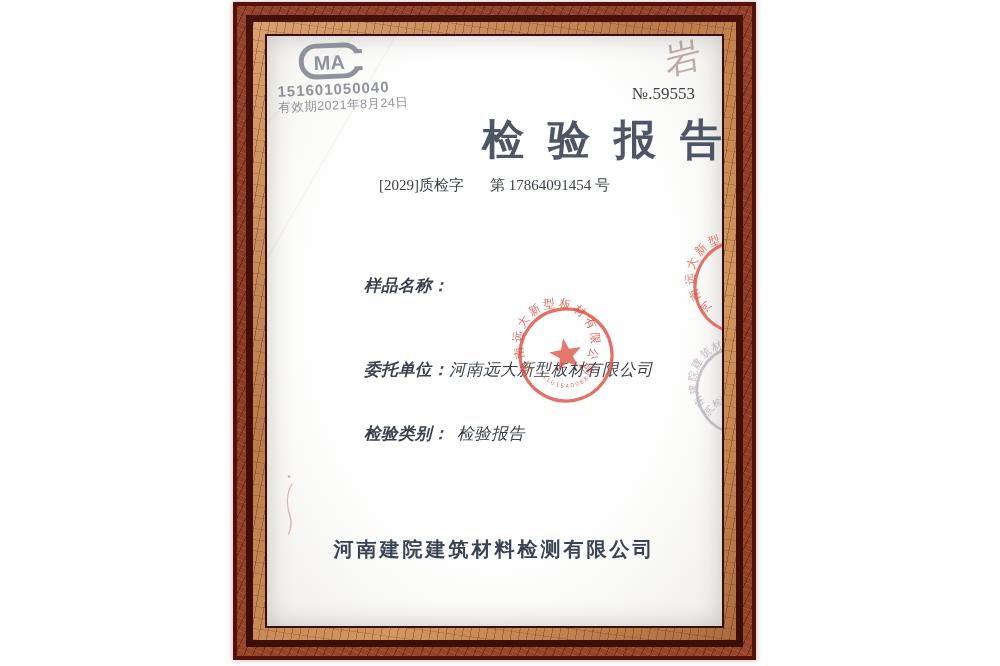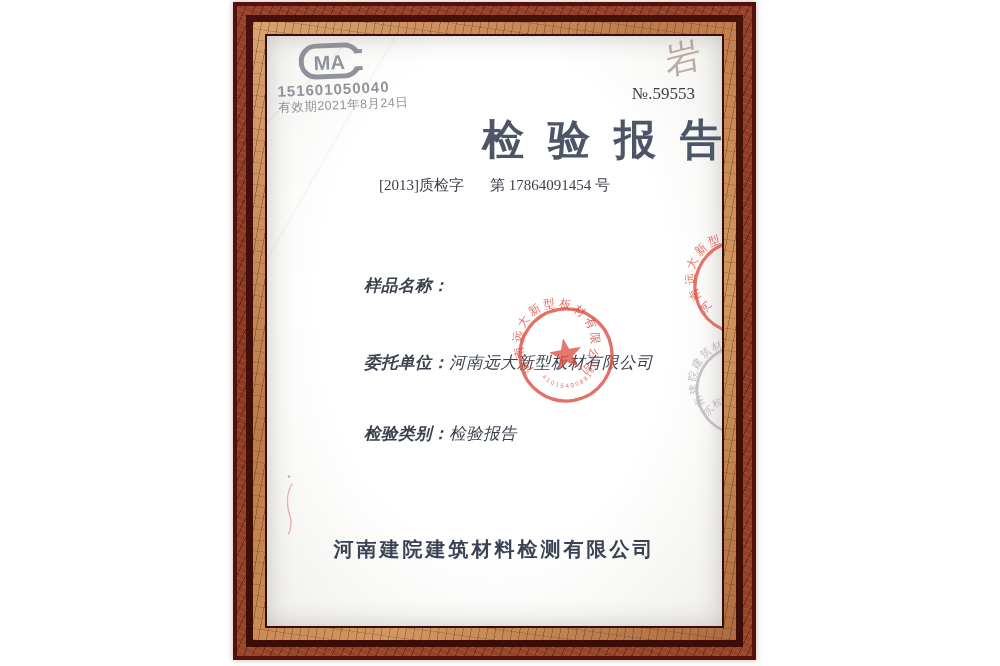--- a/index.html
+++ b/index.html
@@ -62,22 +62,22 @@
   .docno-row { position:absolute; top:140px; left:0; width:100%;
                display:flex; justify-content:center; gap:26px;
                font-size:15px; color:#3a3f4b;
                font-family:"Liberation Serif","DejaVu Serif",serif; }
 
   
   .field { position:absolute; left:97px; display:flex; font-size:16.5px;
            color:#3a404e; letter-spacing:.5px;font-style:italic; }
   .field .lbl { font-weight:bold; }
   .field.f0 { top:239px; }
-  .field.f1 { top:316px; }
-  .field.f2 { top:387px; }
+  .field.f1 { top:323px; }
+  .field.f2 { top:387px;gap:8px; }
 
   
   .issuer { position:absolute; top:500px; left:0; width:100%; text-align:center;
             font-size:20px; font-weight:bold; color:#3a4356;
             letter-spacing:3px; }
 
   
   .seal { position:absolute; pointer-events:none; }
   .seal-main  { left:229px; top:249px; transform:rotate(-10deg); }
   .seal-right { left:404px; top:181px; transform:rotate(-22deg); }
@@ -112,21 +112,21 @@
 
               <div class="pencil">岩</div>
 
               <div class="serial">№.59553</div>
 
               <div class="title-row">
                 <h1>检验报告</h1>
               </div>
 
               <div class="docno-row">
-                <span>[2013]质检字</span>
+                <span>[2029]质检字</span>
                 <span>第 17864091454 号</span>
               </div>
 
               <div class="field f0">
                 <span class="lbl">样品名称：</span>
               </div>
               <div class="field f1">
                 <span class="lbl">委托单位：</span>
                 <span class="val">河南远大新型板材有限公司</span>
               </div>

